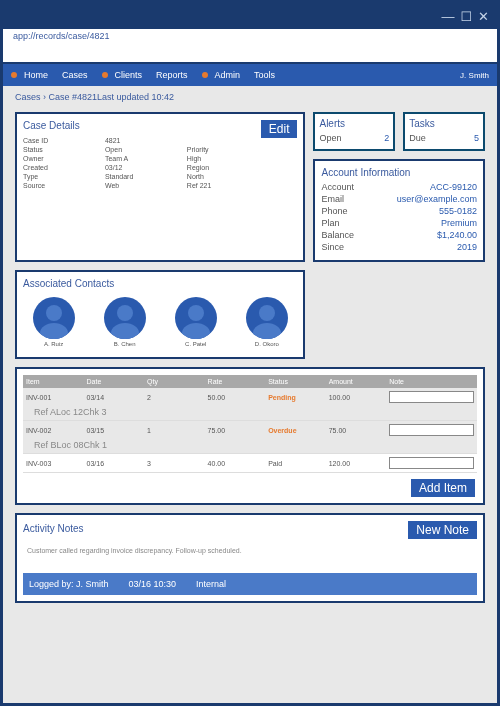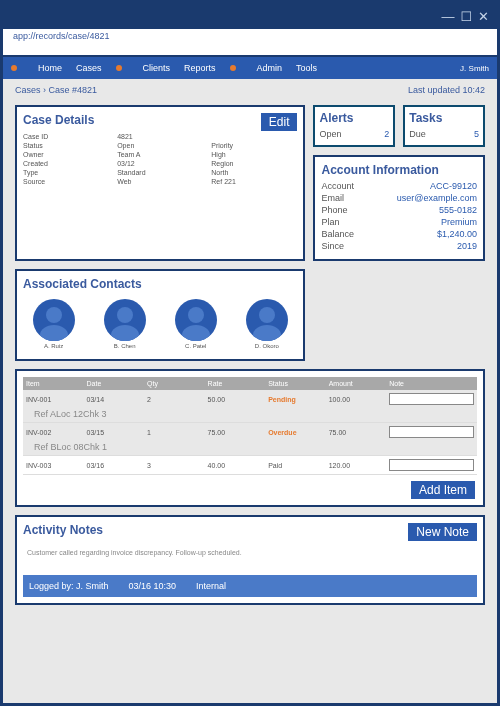--- a/index.html
+++ b/index.html
@@ -1,29 +1,29 @@
 <!DOCTYPE html>
 <html><head>
 <meta charset="utf-8">
 <style>
 *{box-sizing:border-box;margin:0;padding:0;font-family:Arial,sans-serif;font-size:9px}
 body{background:#fff;width:500px;height:706px;overflow:hidden}
 .window{width:500px;height:706px;border:3px solid #1a3a6e;background:#e8e8e8}
 .titlebar{height:26px;background:#1a3a6e;display:flex;justify-content:flex-end;align-items:center;padding:0 8px;gap:6px}
 .titlebar span{color:#c5d4e8;font-size:13px;cursor:pointer}
-.urlbar{height:28px;background:#fff;border-bottom:2px solid #1a3a6e;padding:2px 10px;color:#3a5a9e}
+.urlbar{height:35px;background:#fff;border-bottom:2px solid #1a3a6e;padding:2px 10px;color:#3a5a9e}
 .navbar{height:22px;background:#2a5aae;display:flex;align-items:center;padding:0 8px;gap:14px}
-.navbar .item{color:#fff;font-size:8px;display:flex;align-items:center;gap:21px}
+.navbar .item{color:#fff;font-size:8px;display:flex;align-items:center;gap:7px}
 .navbar .dot{width:6px;height:6px;border-radius:50%;background:#e67a2e}
 .navbar .spacer{flex:1}
-.breadcrumb{padding:6px 12px;color:#3a5a9e;font-size:8px;display:flex;justify-content:space-between}
+.breadcrumb{padding:6px 12px;color:#3a5a9e;font-size:8px;display:flex;}
 .content{padding:4px 12px}
 .row{display:flex;gap:8px;margin-bottom:8px}
 .panel{border:2px solid #1a3a6e;background:#fff;padding:6px}
-.panel-title{color:#3a5a9e;font-weight:bold;margin-bottom:4px;font-size:12px}
+.panel-title{color:#3a5a9e;font-weight:normal;margin-bottom:4px;font-size:10px}
 .btn{background:#2a5aae;color:#fff;padding:2px 8px;font-size:12px;border:none;cursor:pointer}
 .btn-action{float:right}
 .details-grid{display:grid;grid-template-columns:1fr 1fr 1fr;gap:2px 8px;margin-top:6px}
 .details-grid div{color:#555;font-size:7px}
 .mini-panel{border:2px solid #0c4a6e;background:#fff;padding:4px;flex:1}
 .info-line{display:flex;justify-content:space-between;color:#555;font-size:7px;margin:2px 0}
 .info-line .v{color:#2a5aae}
 .avatars{display:flex;gap:10px;justify-content:space-around;padding:4px 0}
 .avatar{display:flex;flex-direction:column;align-items:center;gap:2px}
 .avatar-circle{width:42px;height:42px;border-radius:50%;background:#2a5aae;position:relative;overflow:hidden}

